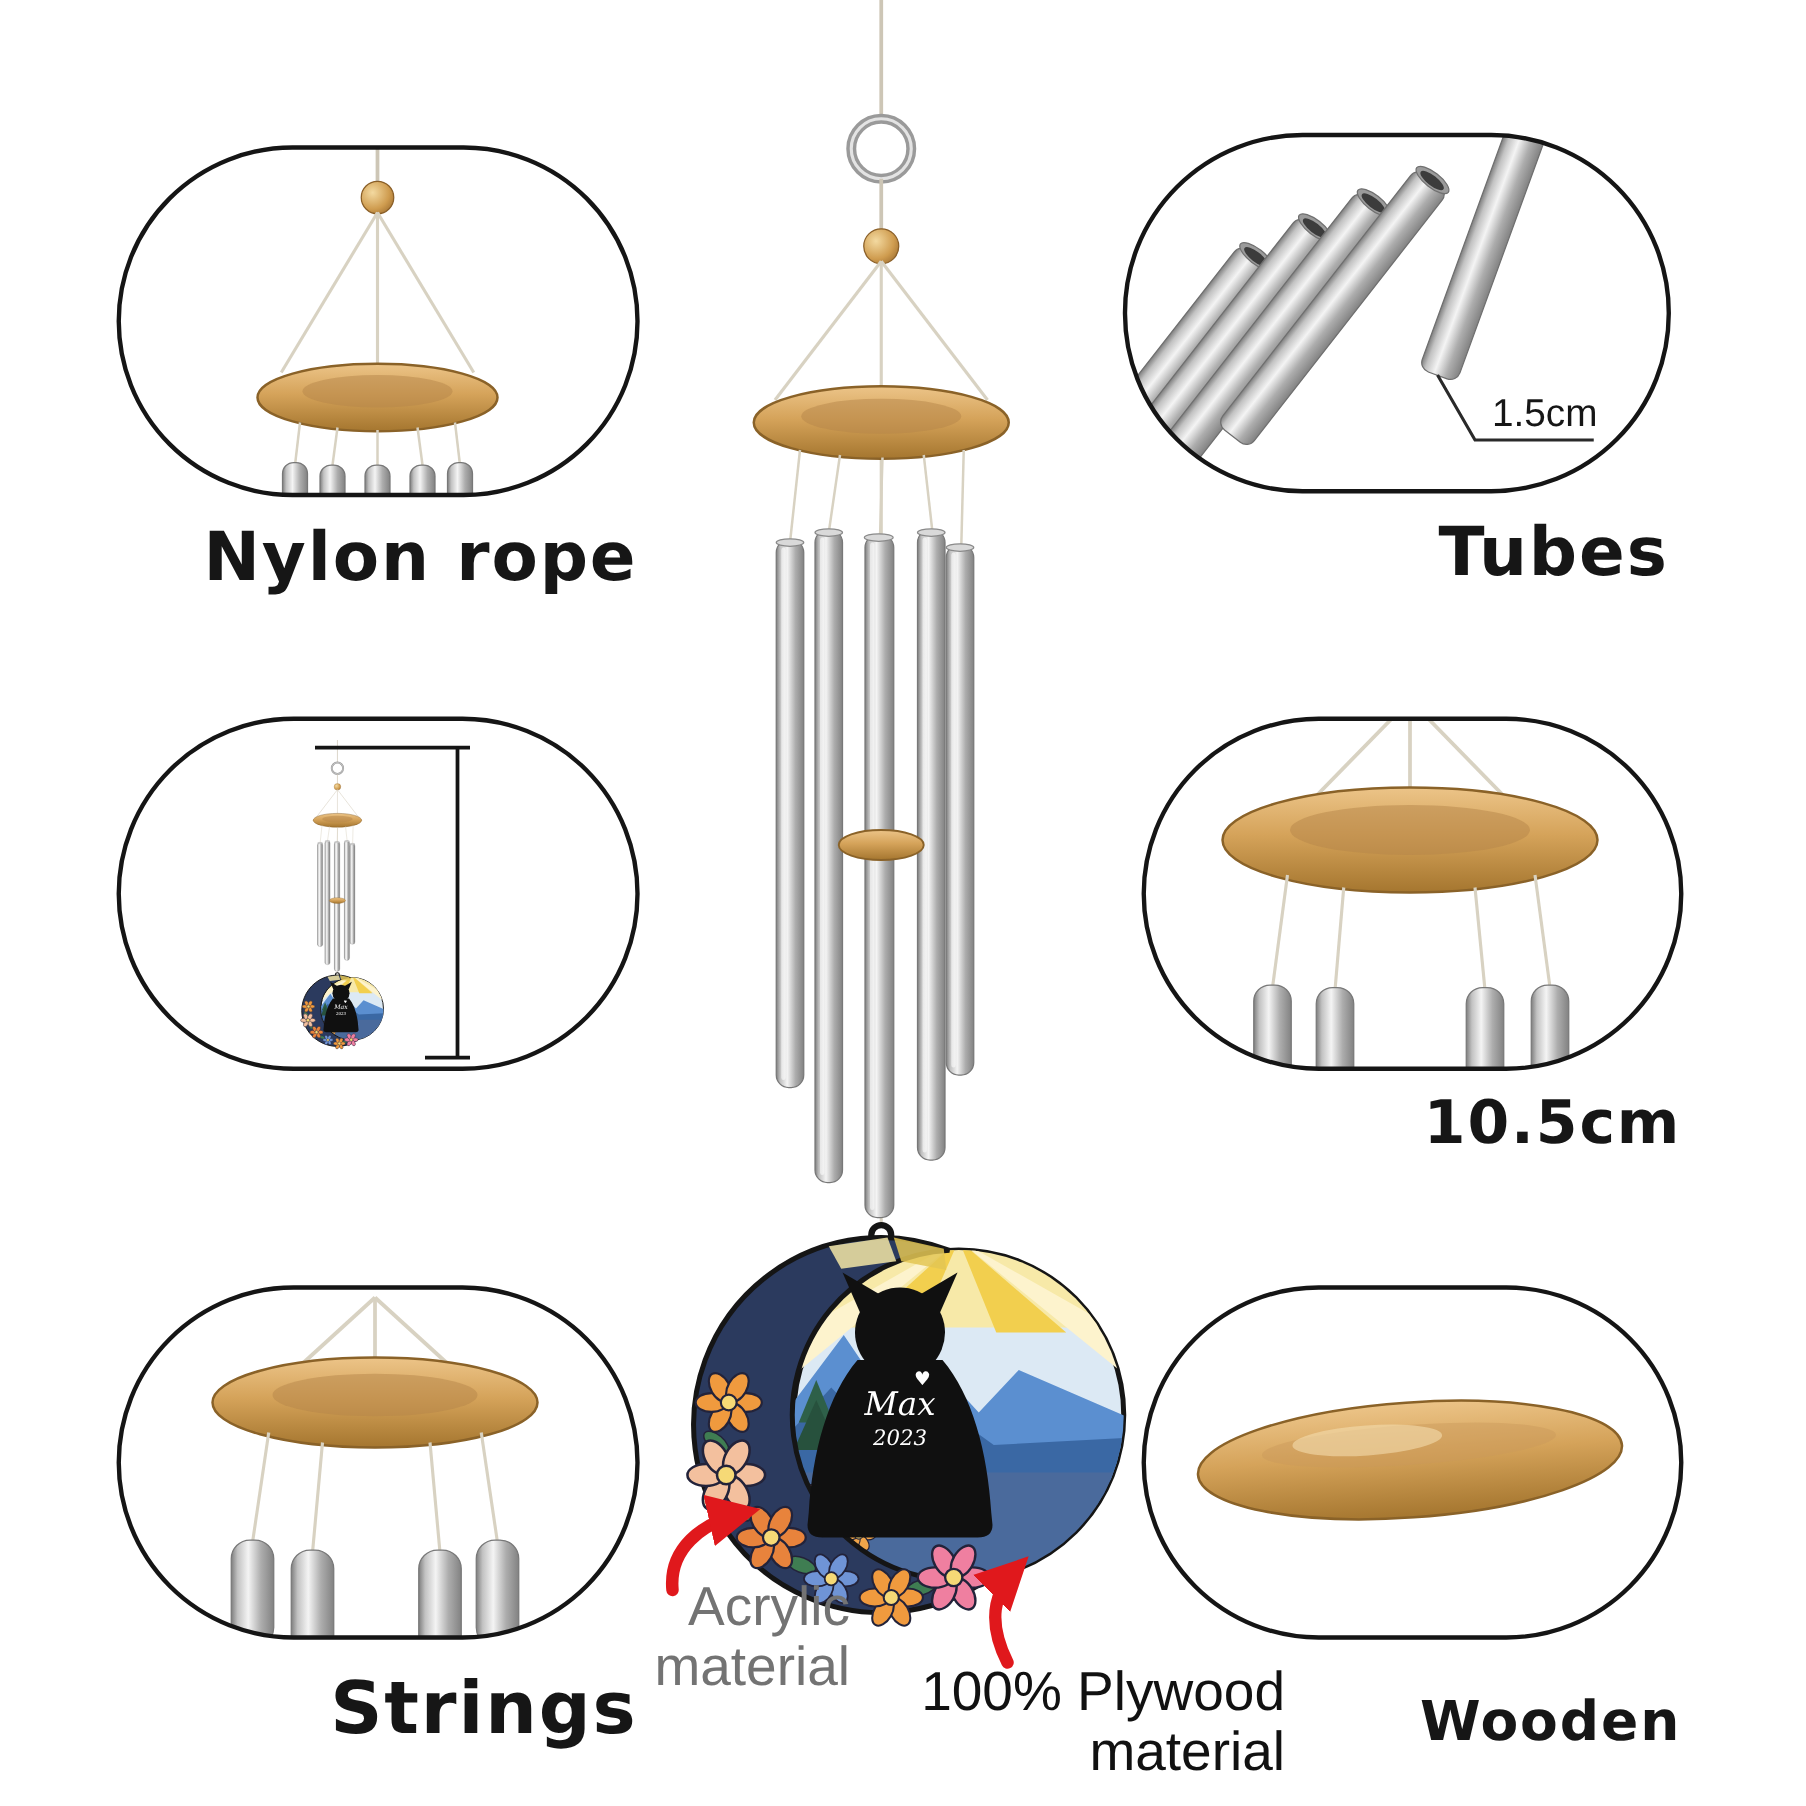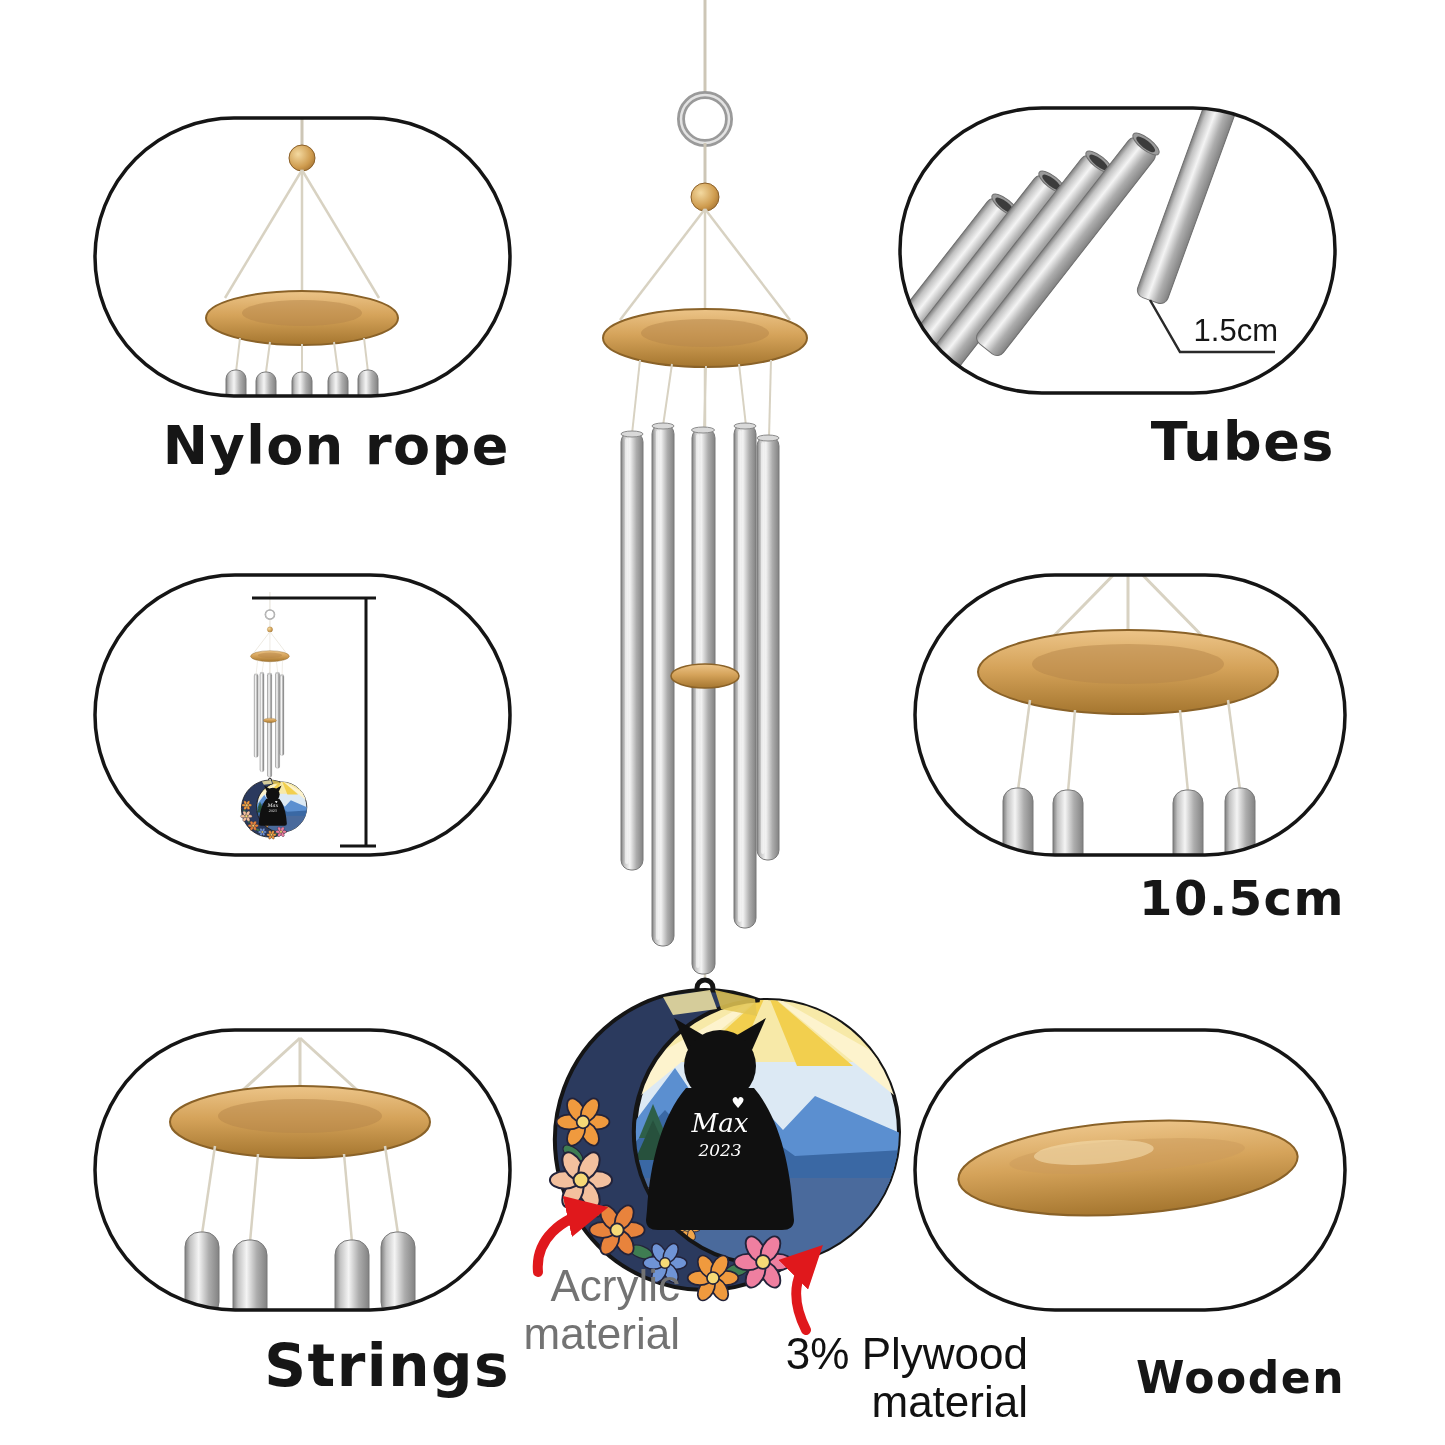--- a/index.html
+++ b/index.html
@@ -305,17 +305,17 @@
 <div class="label comic" style="left:95px;top:1332px;width:415px;font-size:58px;">Strings</div>
 
 <div class="label comic" style="left:915px;top:1332px;width:430px;font-size:44px;margin-top:20px;">Wooden</div>
 
 <div class="label sub" style="left:430px;top:1262px;width:250px;font-size:44px;color:#737373;">
   <div>Acrylic</div>
   <div>material</div>
 </div>
 
 <div class="label sub" style="left:628px;top:1330px;width:400px;font-size:44px;color:#111;">
-  <div>3% Plywood</div>
+  <div>100% Plywood</div>
   <div>material</div>
 </div>
 
 </div>
 
 </body></html>

